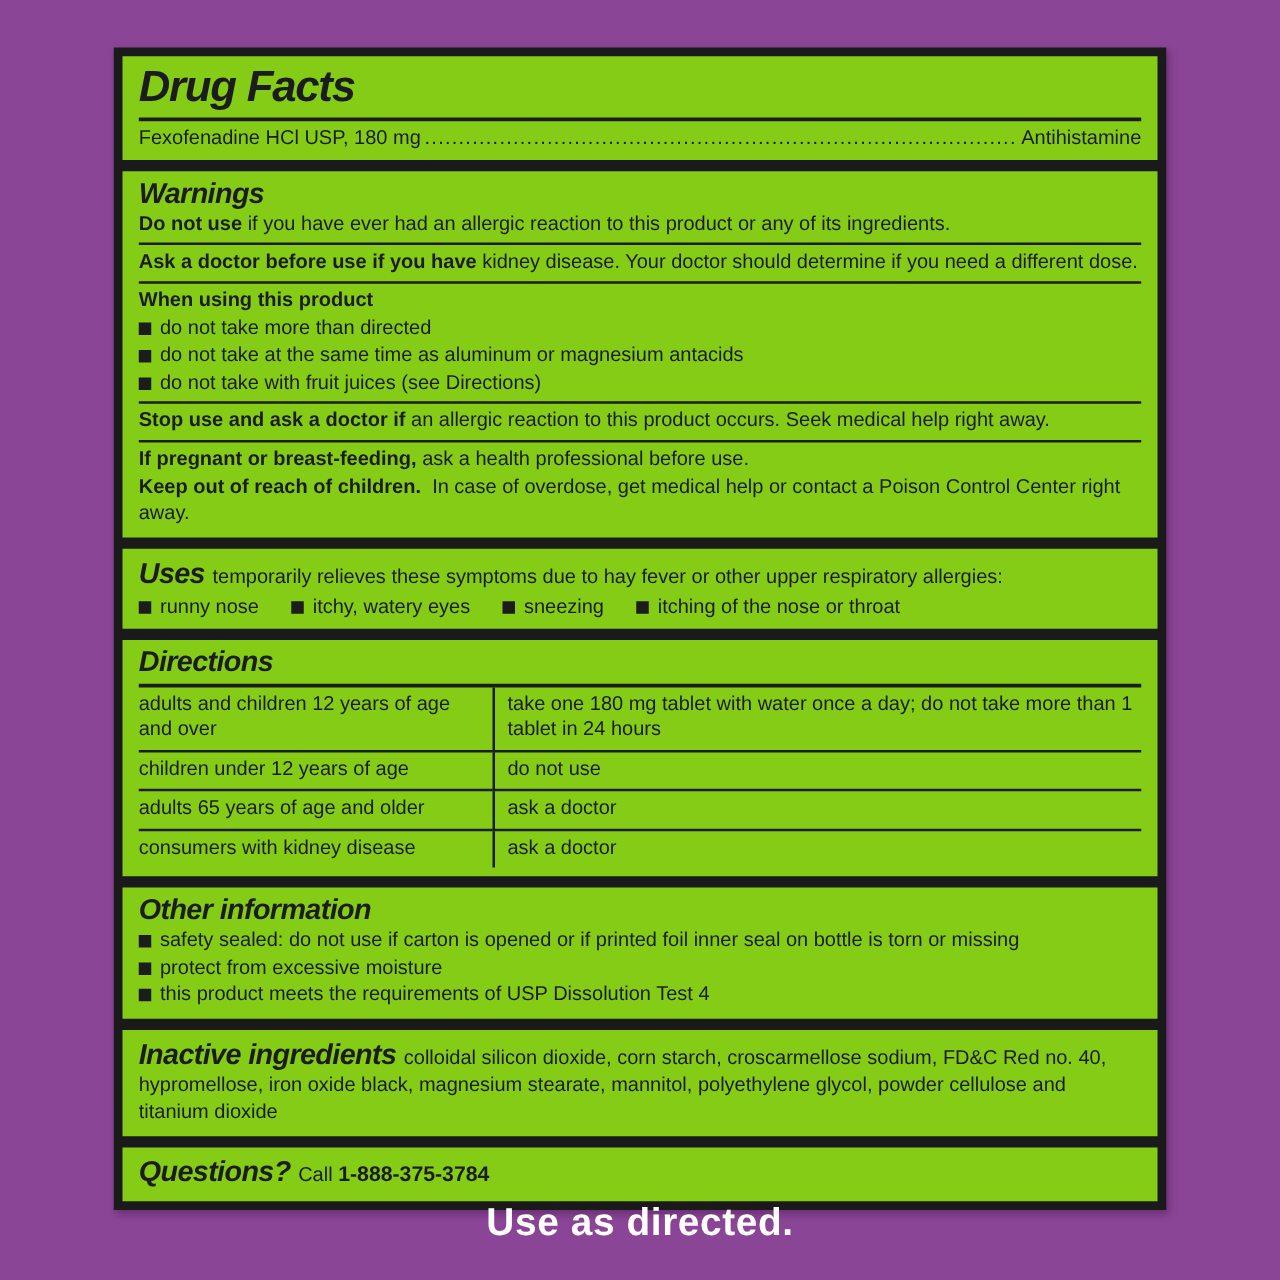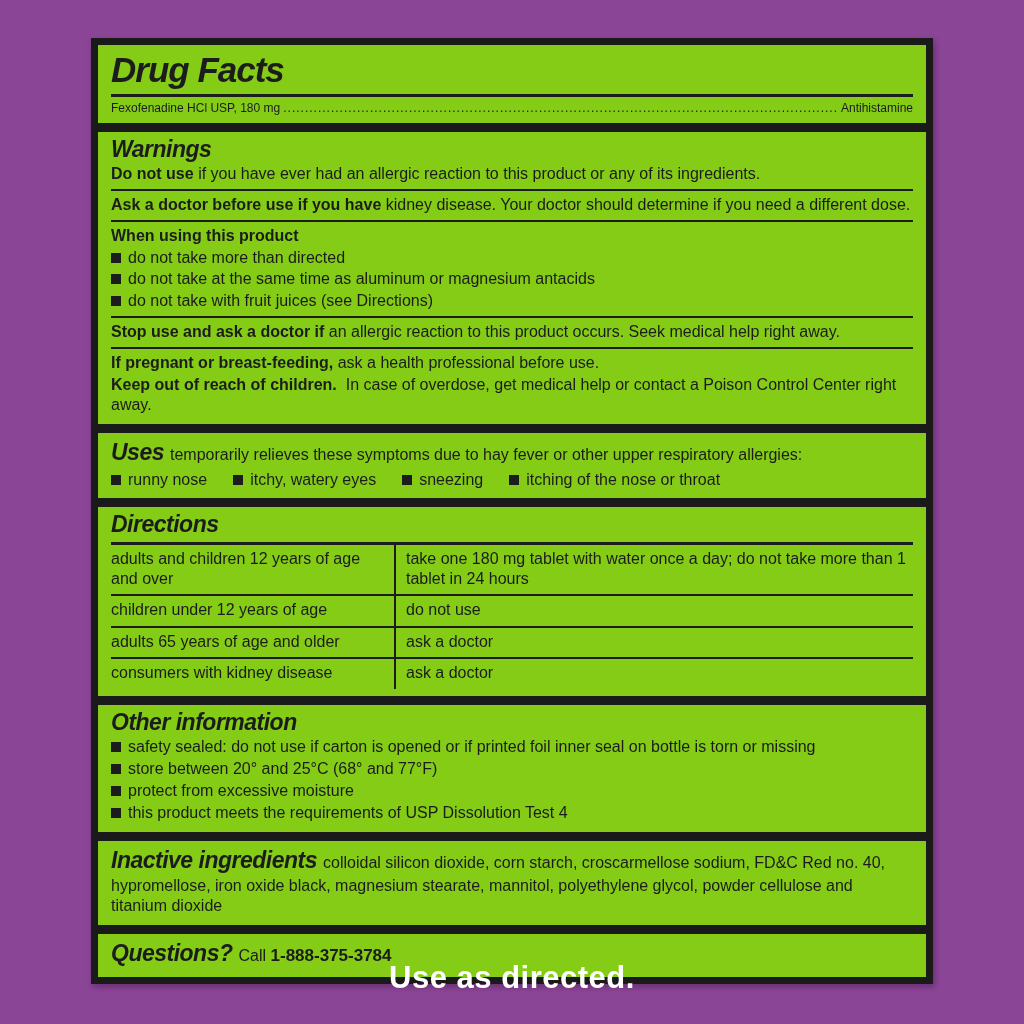--- a/index.html
+++ b/index.html
@@ -59,21 +59,21 @@
   }
   
   .t { font-size: 16px; line-height: 1.3; }
   p.t { margin: 1px 0; }
   b  { font-weight: bold; }
   
   .rule-thick { border: none; border-top: 3px solid #1c1c1c; margin: 4px 0 3px 0; }
   hr.rule { border: none; border-top: 2px solid #1c1c1c; margin: 4px 0; }
   
   .row-between { display: flex; justify-content: space-between; align-items: baseline; }
-  .leader-row { display: flex; align-items: center; font-size: 12px; line-height: 1.35; }
+  .leader-row { display: flex; align-items: center; font-size: 16px; line-height: 1.35; }
   .leader { flex: 1; overflow: hidden; white-space: nowrap; margin: 0 3px; }
   .leader::after {
     content: "....................................................................................................................................................................................";
     letter-spacing: 1px;
   }
   
   .sq {
     display: inline-block;
     width: 10px; height: 10px;
     background: #1c1c1c;
@@ -189,24 +189,20 @@
   </section>
 
   <section class="sec">
     <div class="h-sec">Other information</div>
     <div class="b-row">
         <span class="sq"></span>
         <span>safety sealed: do not use if carton is opened or if printed foil inner seal on bottle is torn or missing</span>
       </div>
     <div class="b-row">
         <span class="sq"></span>
-        <span>store between 20° and 25°C (68° and 77°F)</span>
-      </div>
-    <div class="b-row">
-        <span class="sq"></span>
         <span>protect from excessive moisture</span>
       </div>
     <div class="b-row">
         <span class="sq"></span>
         <span>this product meets the requirements of USP Dissolution Test 4</span>
       </div>
   </section>
 
   <section class="sec">
     <p class="t"><span class="h-inline">Inactive ingredients</span><span>colloidal silicon dioxide, corn starch, croscarmellose sodium, FD&amp;C Red no. 40, hypromellose, iron oxide black, magnesium stearate, mannitol, polyethylene glycol, powder cellulose and titanium dioxide</span></p>

